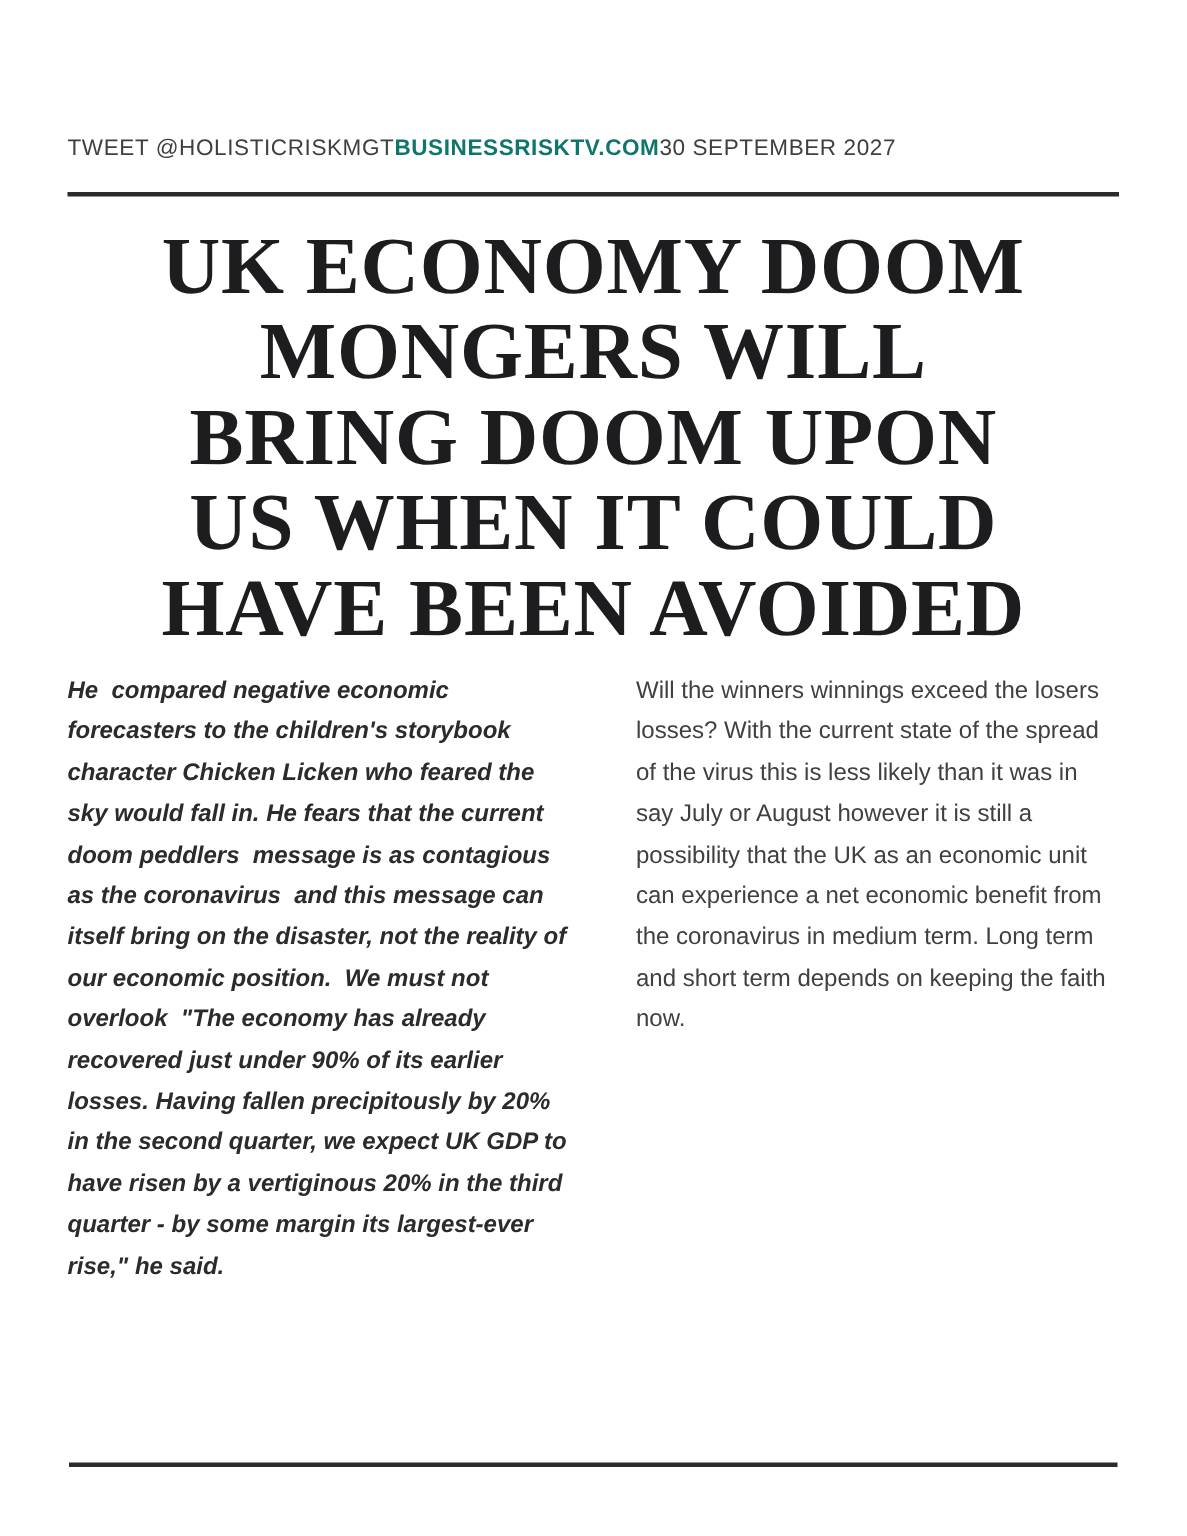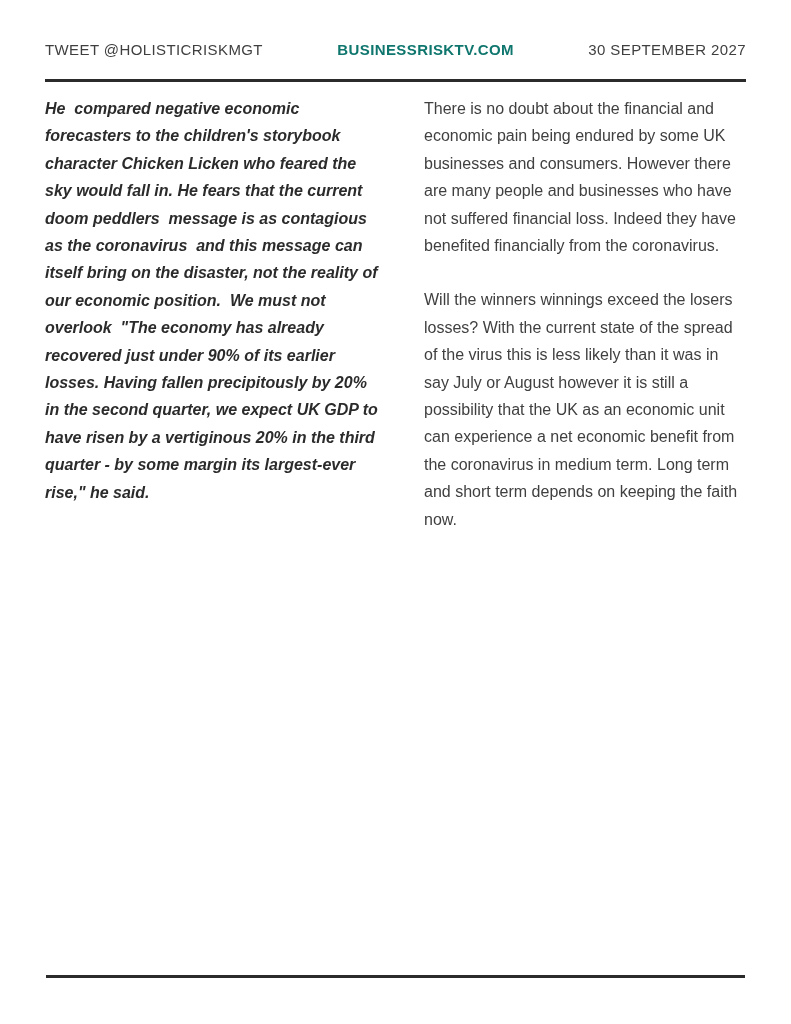--- a/index.html
+++ b/index.html
@@ -9,24 +9,25 @@
     height: 1024px;
     margin: 0 auto;
     background: #ffffff;
     box-sizing: border-box;
     padding: 0 45px;
     overflow: hidden;
     font-family: "Liberation Sans", sans-serif;
   }
   
   .masthead {
-    padding-top: 41px;
+    padding-top: 58px;
     display: flex;
-    justify-content: space-between;
+    justify-content: flex-start;
     align-items: baseline;
+    margin-top: 32px;
   }
   .masthead .m-left,
   .masthead .m-right {
     font-size: 15px;
     letter-spacing: 0.4px;
     color: #3f3f3f;
     font-stretch: condensed;
   }
   .masthead .m-center {
     font-size: 15px;
@@ -105,27 +106,31 @@
 <div class="page">
 
   <div class="masthead">
     <span class="m-left">TWEET @HOLISTICRISKMGT</span>
     <span class="m-center">BUSINESSRISKTV.COM</span>
     <span class="m-right">30 SEPTEMBER 2027</span>
   </div>
 
   <div class="rule top"></div>
 
+  <h1 class="headline" style="margin-bottom:0;">UK ECONOMY DOOM
+MONGERS WILL
+BRING DOOM UPON
+US WHEN IT COULD
+HAVE BEEN AVOIDED</h1>
 
 
   <div class="columns">
     <div class="col col-left">
       <p class="para">He  compared negative economic forecasters to the children's storybook character Chicken Licken who feared the sky would fall in. He fears that the current doom peddlers  message is as contagious as the coronavirus  and this message can itself bring on the disaster, not the reality of our economic position.  We must not overlook  "The economy has already recovered just under 90% of its earlier losses. Having fallen precipitously by 20% in the second quarter, we expect UK GDP to have risen by a vertiginous 20% in the third quarter - by some margin its largest-ever rise," he said.</p>
     </div>
     <div class="col col-right">
-      <p class="para">There is no doubt about the financial and economic pain being endured by some UK businesses and consumers. However there are many people and businesses who have not suffered financial loss. Indeed they have benefited financially from the coronavirus.</p>
       <p class="para">Will the winners winnings exceed the losers losses? With the current state of the spread of the virus this is less likely than it was in say July or August however it is still a possibility that the UK as an economic unit can experience a net economic benefit from the coronavirus in medium term. Long term and short term depends on keeping the faith now.</p>
     </div>
   </div>
 
   <div class="rule bottom"></div>
 
 </div>
 
 </body></html>

